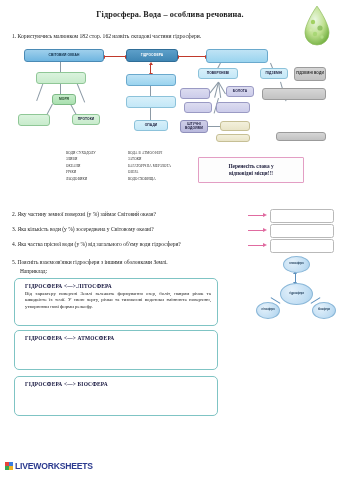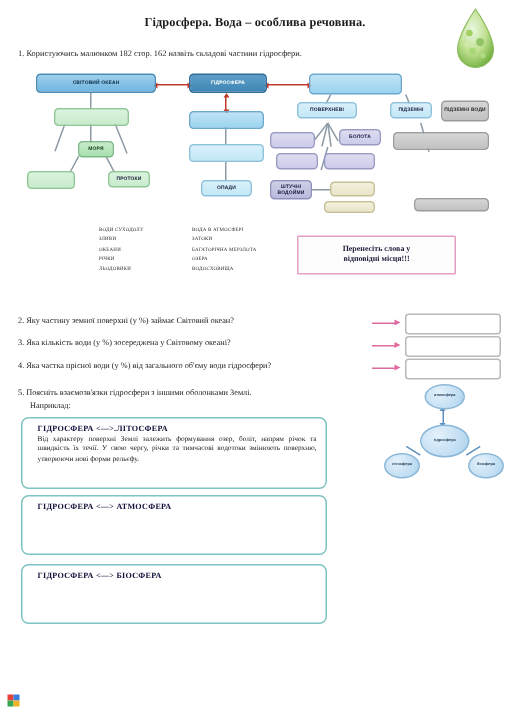--- a/index.html
+++ b/index.html
@@ -291,15 +291,16 @@
     <div class="circ" style="left:56px;top:46px;width:22px;height:15px;">біосфера</div>
   </div>
 
   <div class="footer">
     <div class="lwlogo">
       <i style="background:#e8413a"></i>
         <i style="background:#3b7ddd"></i>
       <i style="background:#35a753"></i>
         <i style="background:#f0b323"></i>
     </div>
+    <div class="lwtext">LIVEWORKSHEETS</div>
   </div>
 
 </div>
 
 </body></html>

